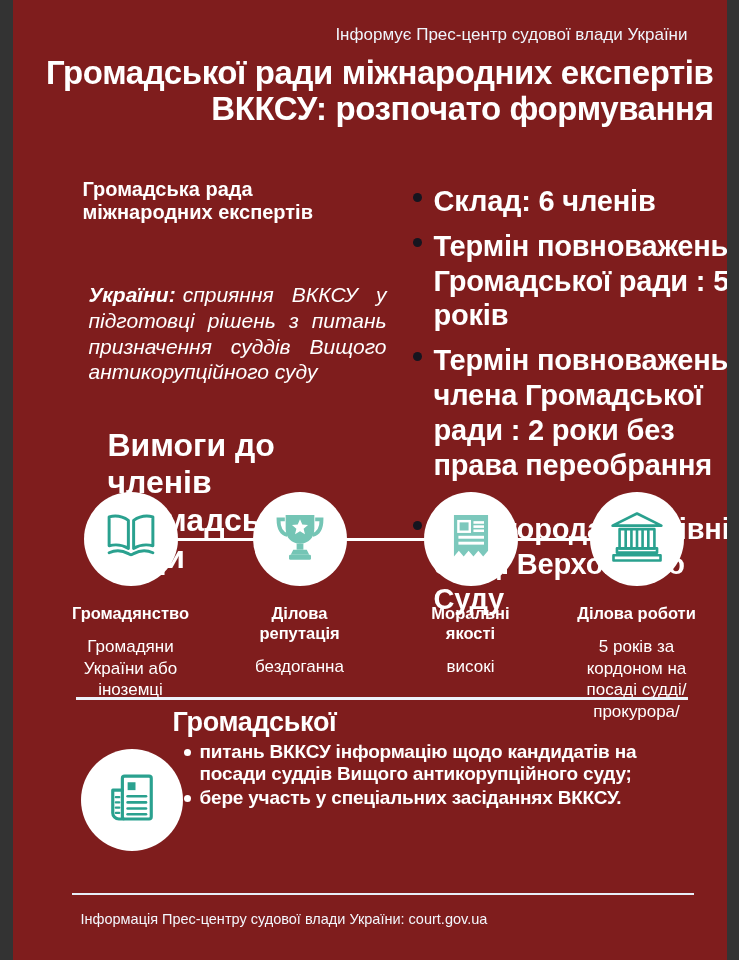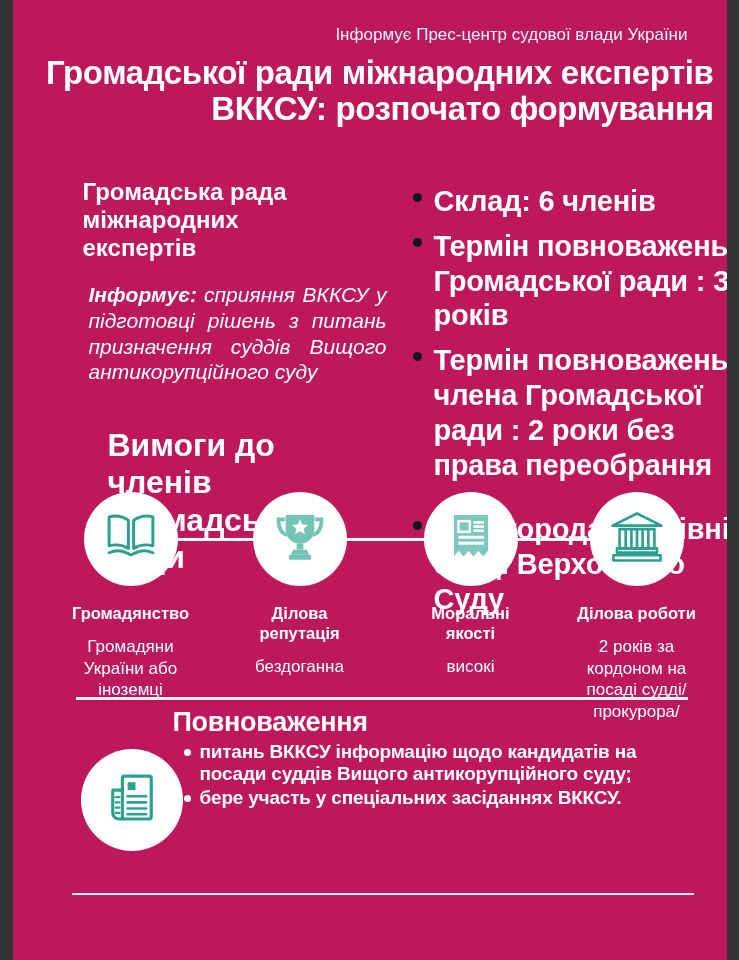--- a/index.html
+++ b/index.html
@@ -1,31 +1,31 @@
 <!DOCTYPE html>
 <html><head>
 <meta charset="utf-8">
 <style>
   html,body { margin:0; padding:0; background:#333; }
   .page {
     position:relative; width:714px; height:960px; margin:0 auto;
-    background:#be185d; overflow:hidden; color:#fff;
+    background:#7f1d1d; overflow:hidden; color:#fff;
     font-family:"Liberation Sans", sans-serif;
     text-decoration:underline;
   }
   
   .press { position:absolute; top:25px; right:39px; font-size:17px; color:#f0f5fc; }
   .title {
     position:absolute; top:55px; right:13px; width:720px; text-align:right;
     font-size:33px; font-weight:bold; line-height:1.08; letter-spacing:-0.4px;
   }
   
   .council-heading {
     position:absolute; left:70px; top:178px; width:262px;
-    font-size:24px; font-weight:bold; line-height:1.17;
+    font-size:20px; font-weight:bold; line-height:1.17;
   }
   .task {
     position:absolute; left:76px; top:282px; width:298px;
     font-size:21px; font-style:italic; line-height:1.23; text-align:justify;
   }
   .task .task-label { font-weight:bold; margin-right:7px; }
   
   .facts {
     position:absolute; left:421px; top:184px; width:316px;
     margin:0; padding:0; list-style:none;
@@ -88,26 +88,26 @@
   <div class="press">Інформує Прес-центр судової влади України</div>
 
   <div class="title">
     <div>Громадської ради міжнародних експертів</div>
     <div>ВККСУ: розпочато формування</div>
   </div>
 
   <div class="council-heading">Громадська рада міжнародних експертів</div>
 
   <div class="task">
-    <span class="task-label">Інформує:</span><span>сприяння ВККСУ у підготовці рішень з питань призначення суддів Вищого антикорупційного суду</span>
+    <span class="task-label">України:</span><span>сприяння ВККСУ у підготовці рішень з питань призначення суддів Вищого антикорупційного суду</span>
   </div>
 
   <ul class="facts">
     <li><span>Склад: 6 членів</span></li>
-    <li><span>Термін повноважень Громадської ради : 3 років</span></li>
+    <li><span>Термін повноважень Громадської ради : 5 років</span></li>
     <li><span>Термін повноважень члена Громадської ради : 2 роки без права переобрання</span></li>
     <li class="gap"><span>Винагорода: на рівні судді Верховного Суду</span></li>
   </ul>
 
   <div class="req-heading">Вимоги до членів Громадської ради</div>
 
   <div class="circles-line"></div>
 
   <div class="req-item req-item-0">
     <div class="req-circle">
@@ -169,21 +169,21 @@
           <line x1="25.6" y1="22" x2="25.6" y2="44"></line>
           <line x1="32" y1="22" x2="32" y2="44"></line>
           <line x1="38.4" y1="22" x2="38.4" y2="44"></line>
           <line x1="45" y1="22" x2="45" y2="44"></line>
           <rect x="9" y="44" width="46" height="5"></rect>
           <rect x="5" y="52" width="54" height="6"></rect>
         </svg>
       </span>
     </div>
     <div class="req-title">Ділова роботи</div>
-    <div class="req-value">2 років за кордоном на посаді судді/ прокурора/</div>
+    <div class="req-value">5 років за кордоном на посаді судді/ прокурора/</div>
   </div>
 
   <div class="divider"></div>
 
   <div class="powers-circle">
     <span>
       <svg width="56" height="56" viewBox="0 0 64 64" fill="none" stroke="#2aa18f" stroke-width="3.6" stroke-linejoin="round" stroke-linecap="round">
         <rect x="21" y="7" width="33" height="49" rx="2.5"></rect>
         <path d="M21 23 H10 V49 a7 7 0 0 0 7 7 h5"></path>
         <rect x="27" y="14" width="9" height="9" fill="#2aa18f" stroke="none"></rect>
@@ -192,22 +192,23 @@
         <line x1="27" y1="44" x2="48" y2="44" stroke-width="3"></line>
         <line x1="27" y1="50.5" x2="48" y2="50.5" stroke-width="3"></line>
         <line x1="13.5" y1="31" x2="17.5" y2="31" stroke-width="2.6"></line>
         <line x1="13.5" y1="37" x2="17.5" y2="37" stroke-width="2.6"></line>
         <line x1="13.5" y1="43" x2="17.5" y2="43" stroke-width="2.6"></line>
         <line x1="13.5" y1="49" x2="17.5" y2="49" stroke-width="2.6"></line>
       </svg>
     </span>
   </div>
 
-  <div class="powers-heading">Повноваження</div>
+  <div class="powers-heading">Громадської</div>
 
   <ul class="powers-list">
     <li><span>питань ВККСУ інформацію щодо кандидатів на посади суддів Вищого антикорупційного суду;</span></li>
     <li><span>бере участь у спеціальних засіданнях ВККСУ.</span></li>
   </ul>
 
   <div class="footer-line"></div>
+  <div class="footer-text">Інформація Прес-центру судової влади України: court.gov.ua</div>
 
 </div>
 
 </body></html>

